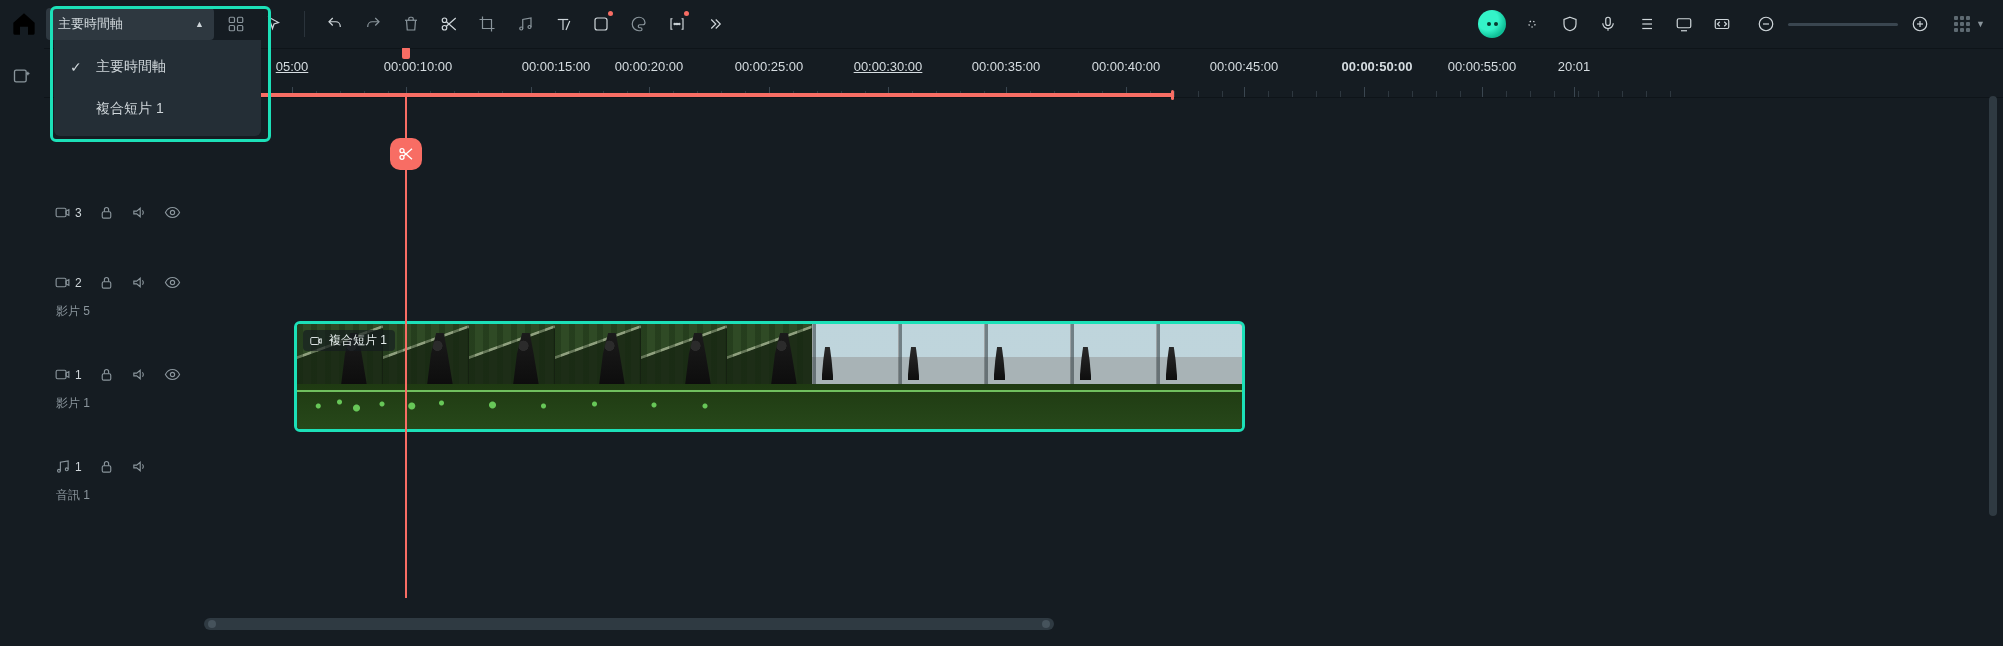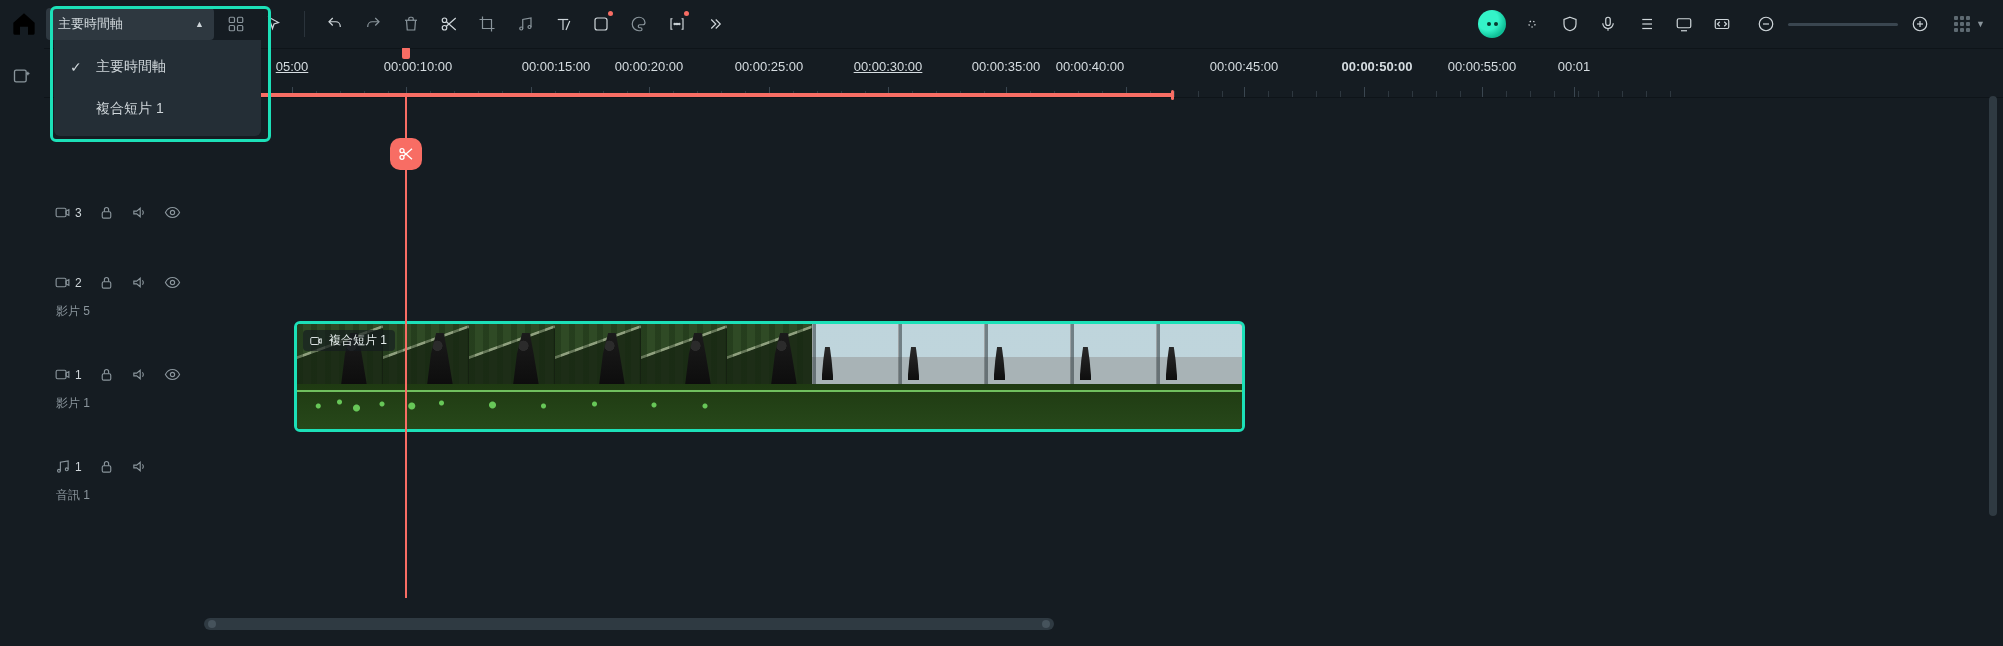--- a/index.html
+++ b/index.html
@@ -399,21 +399,21 @@
           <div class="tick minor" style="left: 868px;"></div>
           <div class="tick minor" style="left: 892px;"></div>
           <div class="tick minor" style="left: 916px;"></div>
           <div class="tick minor" style="left: 940px;"></div>
           <div class="label" style="left: 962px;">00:00:35:00</div>
           <div class="tick" style="left: 962px;"></div>
           <div class="tick minor" style="left: 986px;"></div>
           <div class="tick minor" style="left: 1010px;"></div>
           <div class="tick minor" style="left: 1034px;"></div>
           <div class="tick minor" style="left: 1058px;"></div>
-          <div class="label" style="left: 1046px;">00:00:40:00</div>
+          <div class="label" style="left: 1082px;">00:00:40:00</div>
           <div class="tick" style="left: 1082px;"></div>
           <div class="tick minor" style="left: 1106px;"></div>
           <div class="tick minor" style="left: 1130px;"></div>
           <div class="tick minor" style="left: 1154px;"></div>
           <div class="tick minor" style="left: 1178px;"></div>
           <div class="label" style="left: 1200px;">00:00:45:00</div>
           <div class="tick" style="left: 1200px;"></div>
           <div class="tick minor" style="left: 1224px;"></div>
           <div class="tick minor" style="left: 1248px;"></div>
           <div class="tick minor" style="left: 1272px;"></div>
@@ -423,21 +423,21 @@
           <div class="tick minor" style="left: 1344px;"></div>
           <div class="tick minor" style="left: 1368px;"></div>
           <div class="tick minor" style="left: 1392px;"></div>
           <div class="tick minor" style="left: 1416px;"></div>
           <div class="label" style="left: 1438px;">00:00:55:00</div>
           <div class="tick" style="left: 1438px;"></div>
           <div class="tick minor" style="left: 1462px;"></div>
           <div class="tick minor" style="left: 1486px;"></div>
           <div class="tick minor" style="left: 1510px;"></div>
           <div class="tick minor" style="left: 1534px;"></div>
-          <div class="label" style="left: 1530px;">00:01</div>
+          <div class="label" style="left: 1530px;">20:01</div>
           <div class="tick" style="left: 1530px;"></div>
           <div class="tick minor" style="left: 1554px;"></div>
           <div class="tick minor" style="left: 1578px;"></div>
           <div class="tick minor" style="left: 1602px;"></div>
           <div class="tick minor" style="left: 1626px;"></div>
         </div>
       <div class="red-range"></div>
       <div class="play-marker" style="left:362px"></div>
     </div>
 

